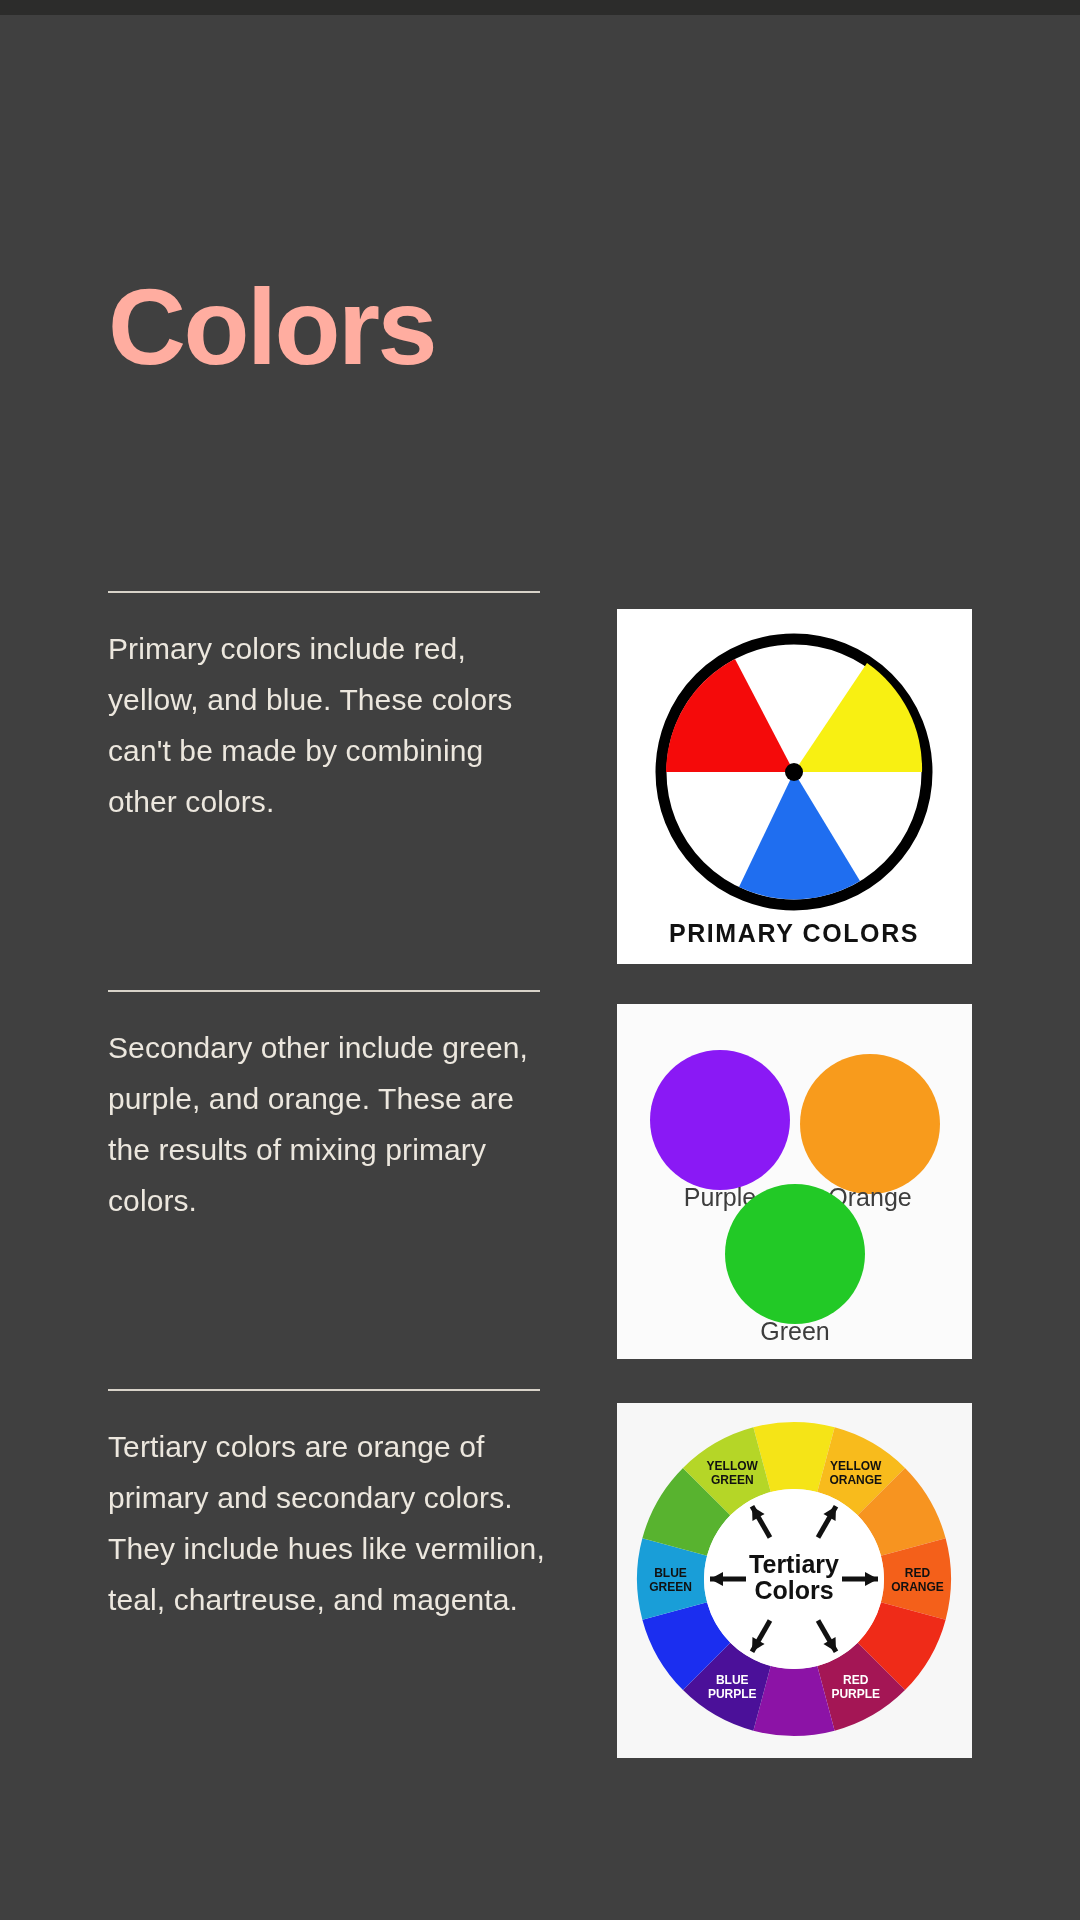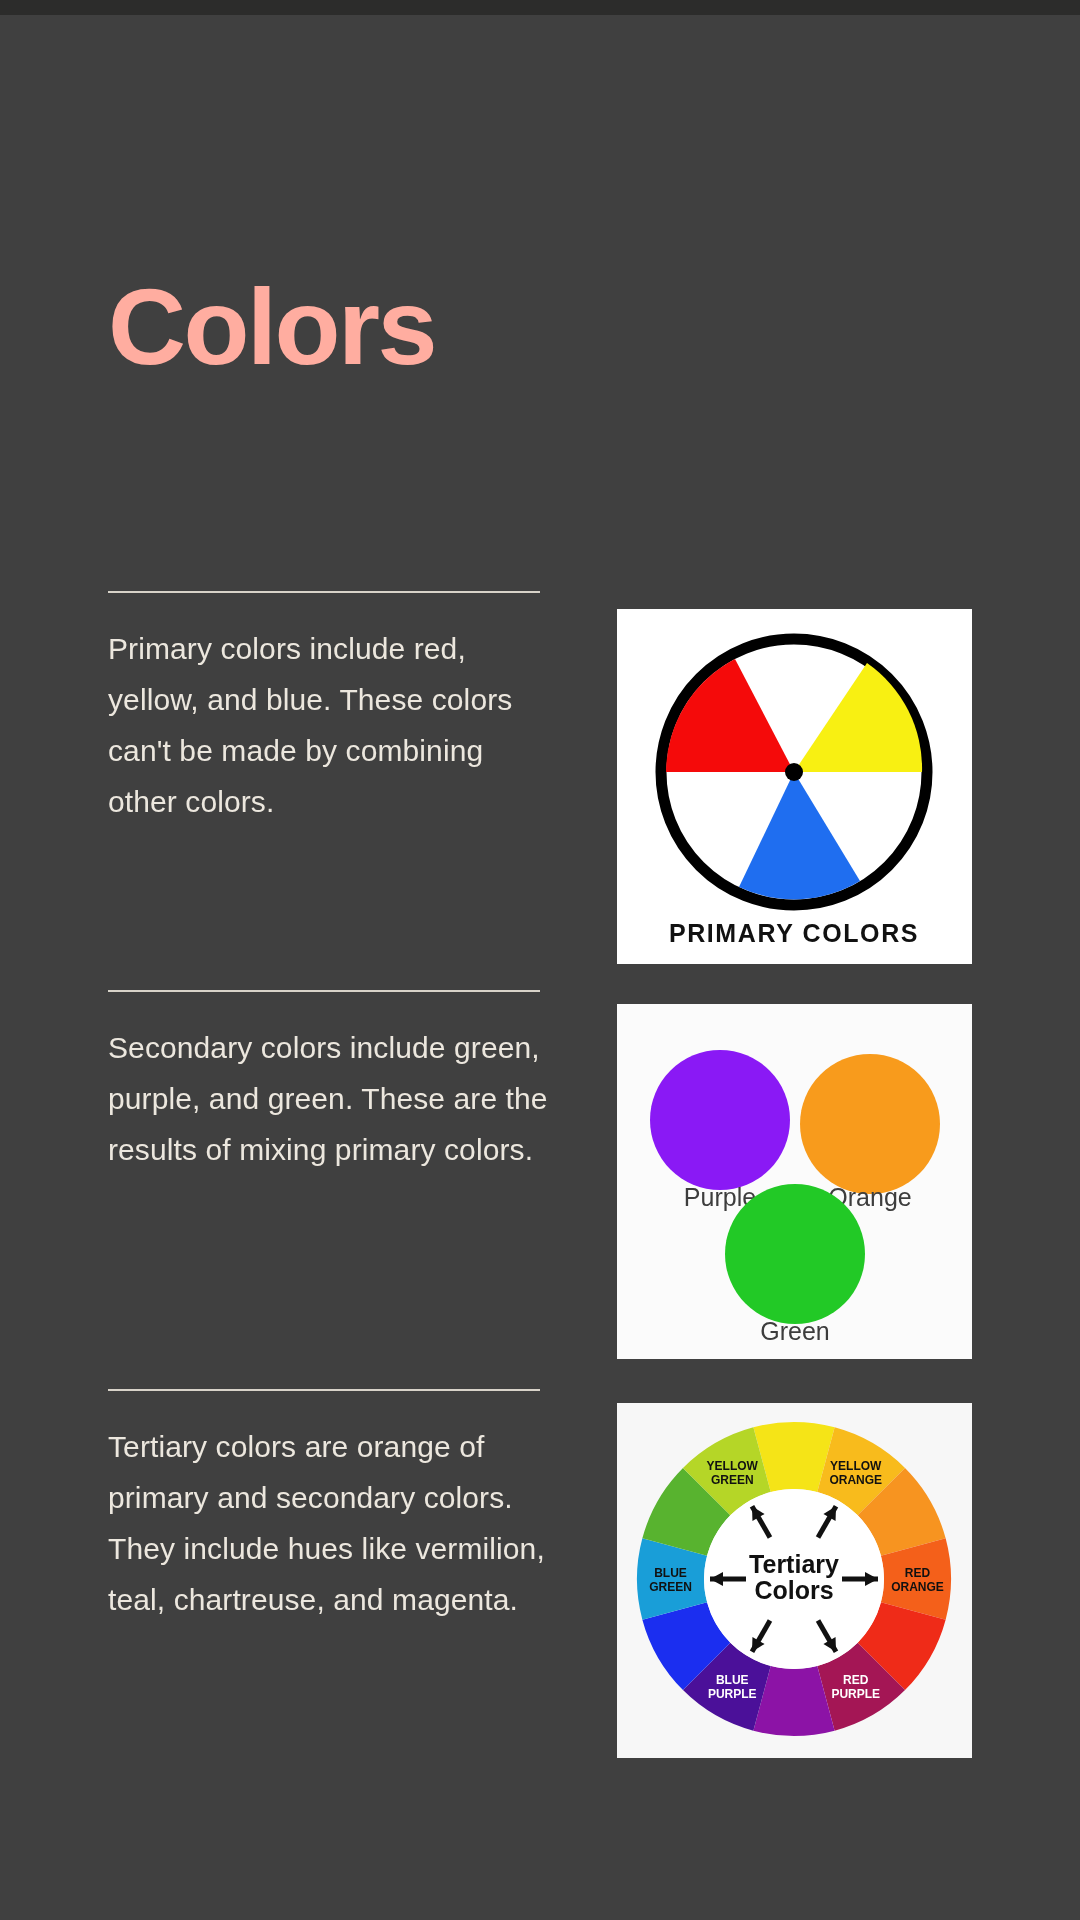--- a/index.html
+++ b/index.html
@@ -96,21 +96,21 @@
           <path d="M177,163 L122,278 A128,128 0 0 0 243,272 Z" fill="#1f6ef0"></path>
 
           <circle cx="177" cy="163" r="9" fill="#000000"></circle>
           <text id="p-cap" x="177" y="333" text-anchor="middle" font-family="Liberation Sans, sans-serif" font-size="25" font-weight="700" letter-spacing="1.6" fill="#111111">PRIMARY COLORS</text>
         </svg>
       </div>
     </div>
 
     <div class="row row-2">
       <div class="divider"></div>
-      <p class="row-text">Secondary colors include green, purple, and green. These are the results of mixing primary colors.</p>
+      <p class="row-text">Secondary other include green, purple, and orange. These are the results of mixing primary colors.</p>
 
       <div class="card card-2">
         <svg viewBox="0 0 355 355">
           <rect x="0" y="0" width="355" height="355" fill="#fbfbfb"></rect>
 
           <circle cx="103" cy="116" r="70" fill="#8a19f5"></circle>
           <text x="103" y="202" text-anchor="middle" font-family="Liberation Sans, sans-serif" font-size="25" fill="#3d3d3d">Purple</text>
 
           <circle cx="253" cy="120" r="70" fill="#f89b1c"></circle>
           <text x="253" y="202" text-anchor="middle" font-family="Liberation Sans, sans-serif" font-size="25" fill="#3d3d3d">Orange</text>

